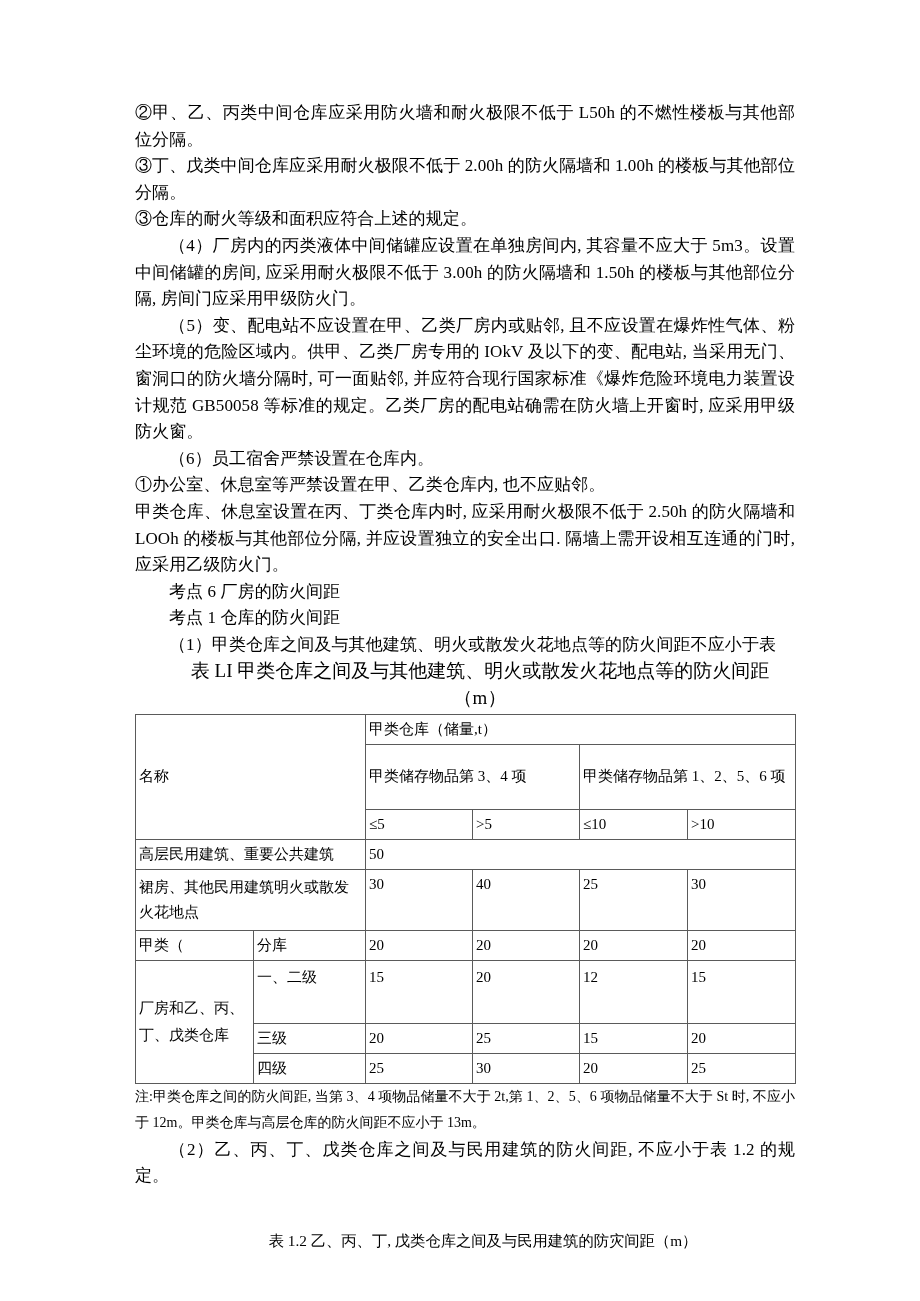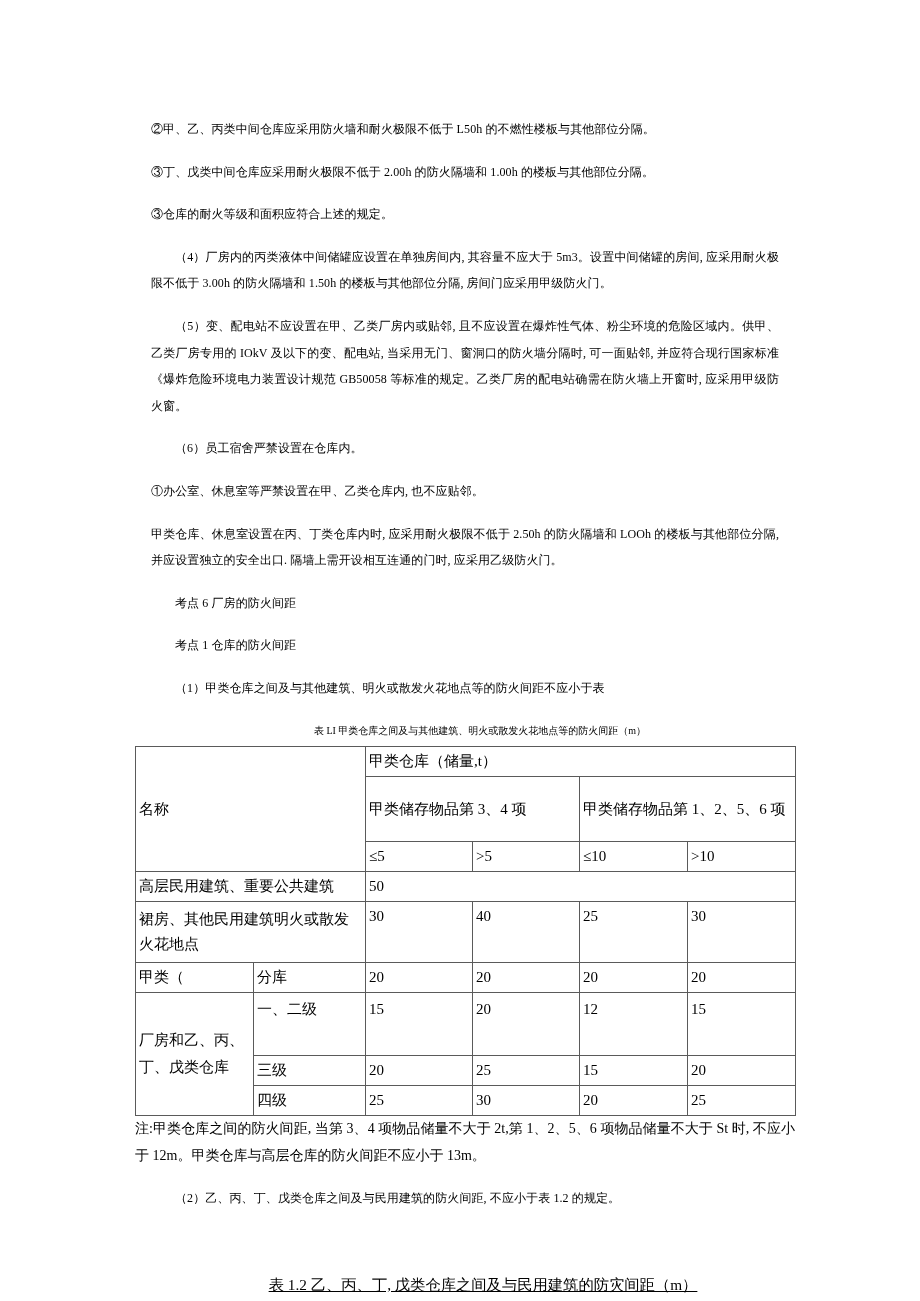--- a/index.html
+++ b/index.html
@@ -20,38 +20,38 @@
     margin: 0 auto;
     overflow: hidden;
   }
   .content {
     position: absolute;
     left: 135px;
     top: 100px;
     width: 660px;
   }
   p.line {
-    margin: 16px;
-    font-size: 12px;
+    margin: 0;
+    font-size: 17px;
     line-height: 26.6px;
     text-align: justify;
     text-justify: inter-character;
     letter-spacing: 0.1px;
     white-space: normal;
   }
   p.indent2 {
     text-indent: 2em;
   }
   p.just {
     text-align: justify;
     text-align-last: left;
   }
   .caption {
     margin: 0;
-    font-size: 10px;
+    font-size: 19px;
     line-height: 26.6px;
     text-align: center;
   }
   .cap-left-pad {
     padding-left: 30px;
   }
 
   
   table.ftable {
     border-collapse: collapse;
@@ -76,26 +76,25 @@
   }
   .note {
     margin: 0;
     font-size: 14px;
     line-height: 26.6px;
     text-align: justify;
     text-align-last: left;
   }
   .spacer-md { height: 34px; }
   .cap2 {
-    margin: 10px;
+    margin: 4px;
     font-size: 15.3px;
     line-height: 26.6px;
     text-align: center;
     padding-left: 36px;
-    text-decoration: underline;
   }
 </style>
 </head>
 <body>
 
 <div class="page">
   <div class="content">
 
     <p class="line">②甲、乙、丙类中间仓库应采用防火墙和耐火极限不低于 L50h 的不燃性楼板与其他部位分隔。</p>
     <p class="line">③丁、戊类中间仓库应采用耐火极限不低于 2.00h 的防火隔墙和 1.00h 的楼板与其他部位分隔。</p>

